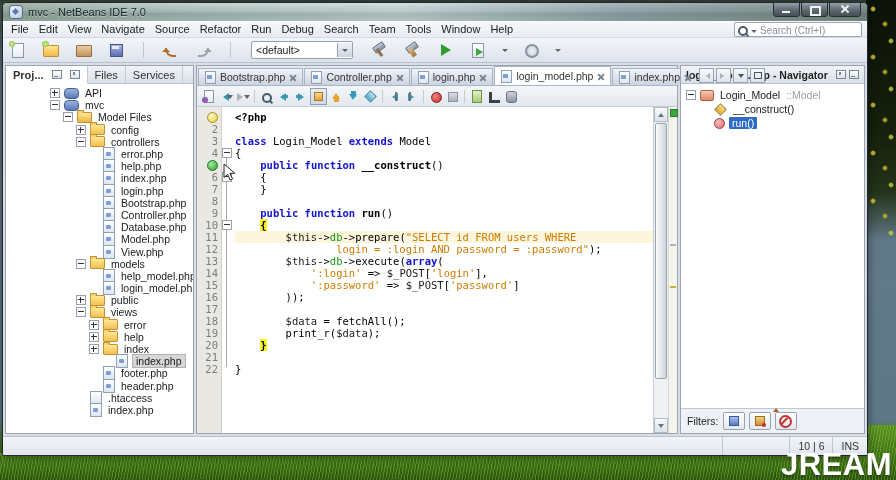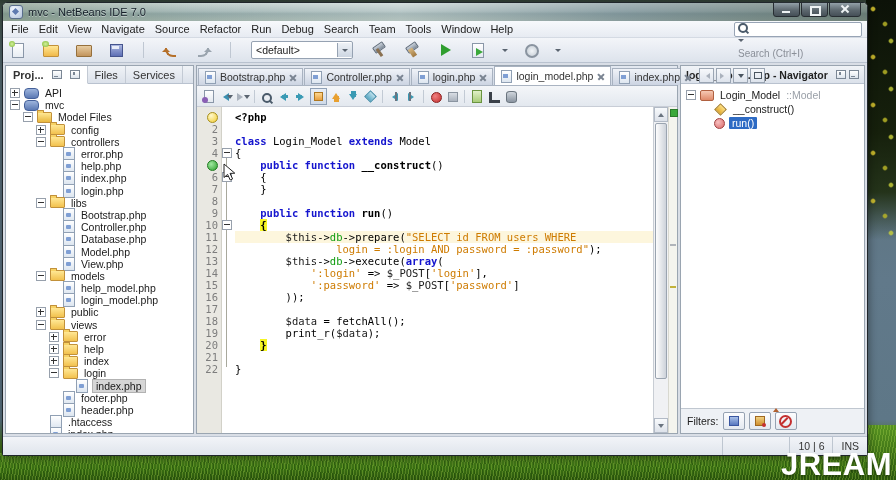--- a/index.html
+++ b/index.html
@@ -46,22 +46,22 @@
   .wbtn.min::before{content:'';position:absolute;left:8px;bottom:3px;width:8px;height:2px;background:#eef2f4;}
   .wbtn.max::before{content:'';position:absolute;left:8px;top:3px;width:7px;height:6px;border:2px solid #eef2f4;}
   .wbtn.close{width:30px;}
   .wbtn.close::before,.wbtn.close::after{content:'';position:absolute;left:10px;top:5px;width:10px;height:2px;background:#eef2f4;}
   .wbtn.close::before{transform:rotate(45deg);} .wbtn.close::after{transform:rotate(-45deg);}
   
   .menubar{height:16px;flex:none;display:flex;align-items:center;padding-left:3px;position:relative;
     font-size:11px;color:#222;background:linear-gradient(#f7f9fc,#e7ebf2);border-bottom:1px solid #d4dae3;}
   .menu-item{padding:0 5px;}
   .searchbox{position:absolute;right:5px;top:1px;width:120px;height:13px;background:#fff;
-    border:1px solid #98a4b5;border-radius:2px;display:flex;align-items:flex-start;gap:3px;padding:0 3px;
-    font-size:10px;color:#8a8f98;flex-direction:column;}
+    border:1px solid #98a4b5;border-radius:2px;display:flex;align-items:flex-end;gap:3px;padding:0 3px;
+    font-size:10px;color:#8a8f98;}
   .mag{width:6px;height:6px;border:2px solid #4a5a6a;border-radius:50%;position:relative;flex:none;}
   .mag::after{content:'';position:absolute;width:4px;height:2px;background:#4a5a6a;right:-3px;bottom:-2px;transform:rotate(45deg);}
   .caret-dn{width:0;height:0;border:3px solid transparent;border-top-color:#5a6470;margin-top:3px;flex:none;}
   
   .toolbar{height:24px;flex:none;display:flex;align-items:center;gap:14px;padding:0 5px;
     background:linear-gradient(#f3f5f9,#dde3ec);border-bottom:1px solid #b9c2cf;}
   .tsep{width:1px;height:16px;background:#bfc7d2;margin:0 3px;flex:none;}
   .tbi{width:19px;height:18px;flex:none;position:relative;}
   .i-newfile::before{content:'';position:absolute;left:4px;top:2px;width:10px;height:13px;background:linear-gradient(#fff,#e8edf3);border:1px solid #8a97a8;}
   .i-newfile::after{content:'';position:absolute;left:1px;top:0;width:6px;height:6px;border-radius:50%;background:radial-gradient(#d6f0a0,#7ab82e);}
@@ -92,21 +92,21 @@
   .center{flex:1;min-width:0;}
   .right{width:183px;flex:none;}
   
   .ptabbar{height:17px;flex:none;display:flex;font-size:11px;background:linear-gradient(#f0f3f7,#dbe1ea);border-bottom:1px solid #b9c2cf;}
   .ptab{padding:0 7px;display:flex;align-items:center;gap:8px;border-right:1px solid #c3cad4;color:#333;}
   .ptab.active{background:#fff;font-weight:bold;border-bottom:1px solid #fff;margin-bottom:-1px;}
   .mini-ic{width:8px;height:7px;border:1px solid #7a8694;background:linear-gradient(#fff,#dde4ec);position:relative;flex:none;}
   .mini-ic.pin::after{content:'';position:absolute;left:2px;top:1px;width:2px;height:3px;background:#7a8694;}
   .mini-ic.minim::after{content:'';position:absolute;left:1px;bottom:1px;width:4px;height:1px;background:#7a8694;}
   
-  .tree{flex:1;overflow:hidden;padding:3px 0 0 0;font-size:10.5px;color:#1a1a1a;}
+  .tree{flex:1;overflow:hidden;padding:3px 0 0 0;font-size:10.5px;color:#1a1a1a;margin-left:40px;}
   .trow{height:12.2px;display:flex;align-items:center;gap:4px;white-space:nowrap;}
   .exp{width:8px;height:8px;border:1px solid #97a0ac;background:#fff;position:relative;flex:none;}
   .exp::before{content:'';position:absolute;left:1px;right:1px;top:3px;height:1px;background:#333;}
   .exp.plus::after{content:'';position:absolute;top:1px;bottom:1px;left:3px;width:1px;background:#333;}
   .exp.hidden{visibility:hidden;}
   .tlabel{padding:0 2px;}
   .tlabel.sel{background:#d6d6d6;border:1px solid #b2b2b2;padding:0 3px;}
   
   .ico-folder,.ico-src,.ico-inc{width:13px;height:9px;flex:none;position:relative;border-radius:1px;
     background:linear-gradient(#ffe794,#f2c14e);border:1px solid #c2913a;}
@@ -341,94 +341,84 @@
           <div class="trow" style="padding-left: 43px;">
             <span class="exp hidden"></span>
             <span class="ico-php"></span>
             <span class="tlabel">index.php</span>
           </div>
           <div class="trow" style="padding-left: 43px;">
             <span class="exp hidden"></span>
             <span class="ico-php"></span>
             <span class="tlabel">login.php</span>
           </div>
+          <div class="trow" style="padding-left: 43px;">
+            <span class="exp hidden"></span>
+            <span class="ico-php"></span>
+            <span class="tlabel">Bootstrap.php</span>
+          </div>
+          <div class="trow" style="padding-left: 43px;">
+            <span class="exp hidden"></span>
+            <span class="ico-php"></span>
+            <span class="tlabel">Controller.php</span>
+          </div>
+          <div class="trow" style="padding-left: 43px;">
+            <span class="exp hidden"></span>
+            <span class="ico-php"></span>
+            <span class="tlabel">Database.php</span>
+          </div>
+          <div class="trow" style="padding-left: 43px;">
+            <span class="exp hidden"></span>
+            <span class="ico-php"></span>
+            <span class="tlabel">Model.php</span>
+          </div>
+          <div class="trow" style="padding-left: 43px;">
+            <span class="exp hidden"></span>
+            <span class="ico-php"></span>
+            <span class="tlabel">View.php</span>
+          </div>
           <div class="trow" style="padding-left: 30px;">
             <span class="exp minus"></span>
             <span class="ico-folder"></span>
-            <span class="tlabel">libs</span>
-          </div>
-          <div class="trow" style="padding-left: 43px;">
-            <span class="exp hidden"></span>
-            <span class="ico-php"></span>
-            <span class="tlabel">Bootstrap.php</span>
-          </div>
-          <div class="trow" style="padding-left: 43px;">
-            <span class="exp hidden"></span>
-            <span class="ico-php"></span>
-            <span class="tlabel">Controller.php</span>
-          </div>
-          <div class="trow" style="padding-left: 43px;">
-            <span class="exp hidden"></span>
-            <span class="ico-php"></span>
-            <span class="tlabel">Database.php</span>
-          </div>
-          <div class="trow" style="padding-left: 43px;">
-            <span class="exp hidden"></span>
-            <span class="ico-php"></span>
-            <span class="tlabel">Model.php</span>
-          </div>
-          <div class="trow" style="padding-left: 43px;">
-            <span class="exp hidden"></span>
-            <span class="ico-php"></span>
-            <span class="tlabel">View.php</span>
+            <span class="tlabel">models</span>
+          </div>
+          <div class="trow" style="padding-left: 43px;">
+            <span class="exp hidden"></span>
+            <span class="ico-php"></span>
+            <span class="tlabel">help_model.php</span>
+          </div>
+          <div class="trow" style="padding-left: 43px;">
+            <span class="exp hidden"></span>
+            <span class="ico-php"></span>
+            <span class="tlabel">login_model.php</span>
+          </div>
+          <div class="trow" style="padding-left: 30px;">
+            <span class="exp plus"></span>
+            <span class="ico-folder"></span>
+            <span class="tlabel">public</span>
           </div>
           <div class="trow" style="padding-left: 30px;">
             <span class="exp minus"></span>
             <span class="ico-folder"></span>
-            <span class="tlabel">models</span>
-          </div>
-          <div class="trow" style="padding-left: 43px;">
-            <span class="exp hidden"></span>
-            <span class="ico-php"></span>
-            <span class="tlabel">help_model.php</span>
-          </div>
-          <div class="trow" style="padding-left: 43px;">
-            <span class="exp hidden"></span>
-            <span class="ico-php"></span>
-            <span class="tlabel">login_model.php</span>
-          </div>
-          <div class="trow" style="padding-left: 30px;">
+            <span class="tlabel">views</span>
+          </div>
+          <div class="trow" style="padding-left: 43px;">
             <span class="exp plus"></span>
             <span class="ico-folder"></span>
-            <span class="tlabel">public</span>
-          </div>
-          <div class="trow" style="padding-left: 30px;">
-            <span class="exp minus"></span>
-            <span class="ico-folder"></span>
-            <span class="tlabel">views</span>
+            <span class="tlabel">error</span>
           </div>
           <div class="trow" style="padding-left: 43px;">
             <span class="exp plus"></span>
             <span class="ico-folder"></span>
-            <span class="tlabel">error</span>
+            <span class="tlabel">help</span>
           </div>
           <div class="trow" style="padding-left: 43px;">
             <span class="exp plus"></span>
             <span class="ico-folder"></span>
-            <span class="tlabel">help</span>
-          </div>
-          <div class="trow" style="padding-left: 43px;">
-            <span class="exp plus"></span>
-            <span class="ico-folder"></span>
             <span class="tlabel">index</span>
-          </div>
-          <div class="trow" style="padding-left: 43px;">
-            <span class="exp minus"></span>
-            <span class="ico-folder"></span>
-            <span class="tlabel">login</span>
           </div>
           <div class="trow" style="padding-left: 56px;">
             <span class="exp hidden"></span>
             <span class="ico-php"></span>
             <span class="tlabel sel">index.php</span>
           </div>
           <div class="trow" style="padding-left: 43px;">
             <span class="exp hidden"></span>
             <span class="ico-php"></span>
             <span class="tlabel">footer.php</span>

